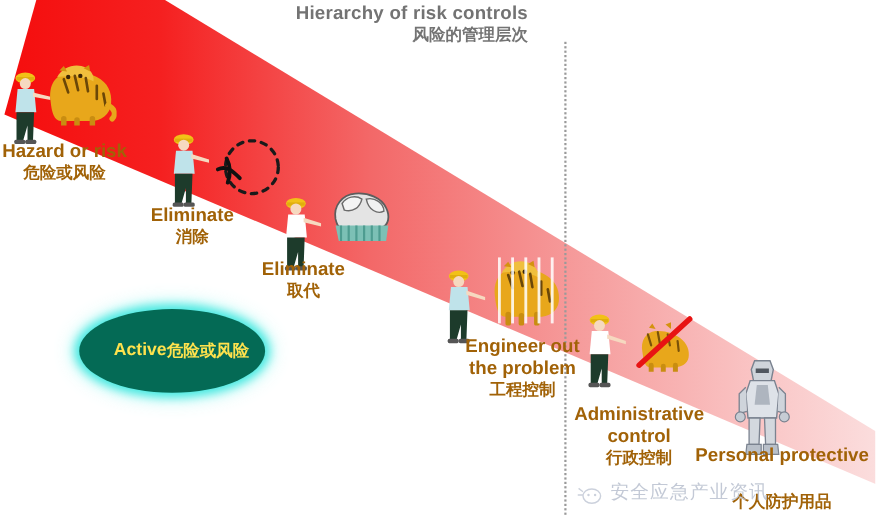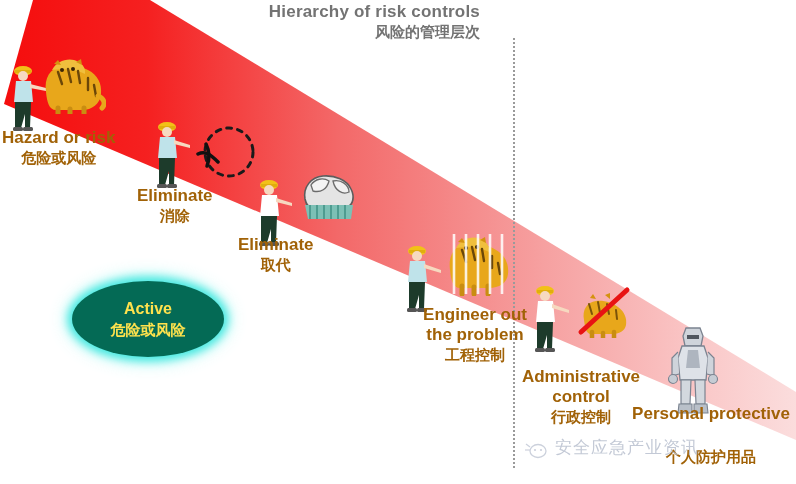--- a/index.html
+++ b/index.html
@@ -62,26 +62,26 @@
 
   
   .active-oval {
     position: absolute;
     left: 72px; top: 281px;
     width: 152px; height: 76px;
     border-radius: 50%;
     background: #046a55;
     box-shadow: 0 0 9px 4px #46e8e0, 0 0 16px 6px rgba(90,240,230,.45);
     display: flex;
-    flex-direction: column;
     align-items: center;
     justify-content: center;
     color: #ffe24d;
     font-weight: bold;
     line-height: 1.2;
+    padding-left: 17px;
   }
   .active-oval .en { font-size: 16px; }
   .active-oval .cn { font-size: 15px; margin-top: 2px; }
 
   
   .divider {
     position: absolute;
     left: 513px;
     top: 38px;
     width: 0;

